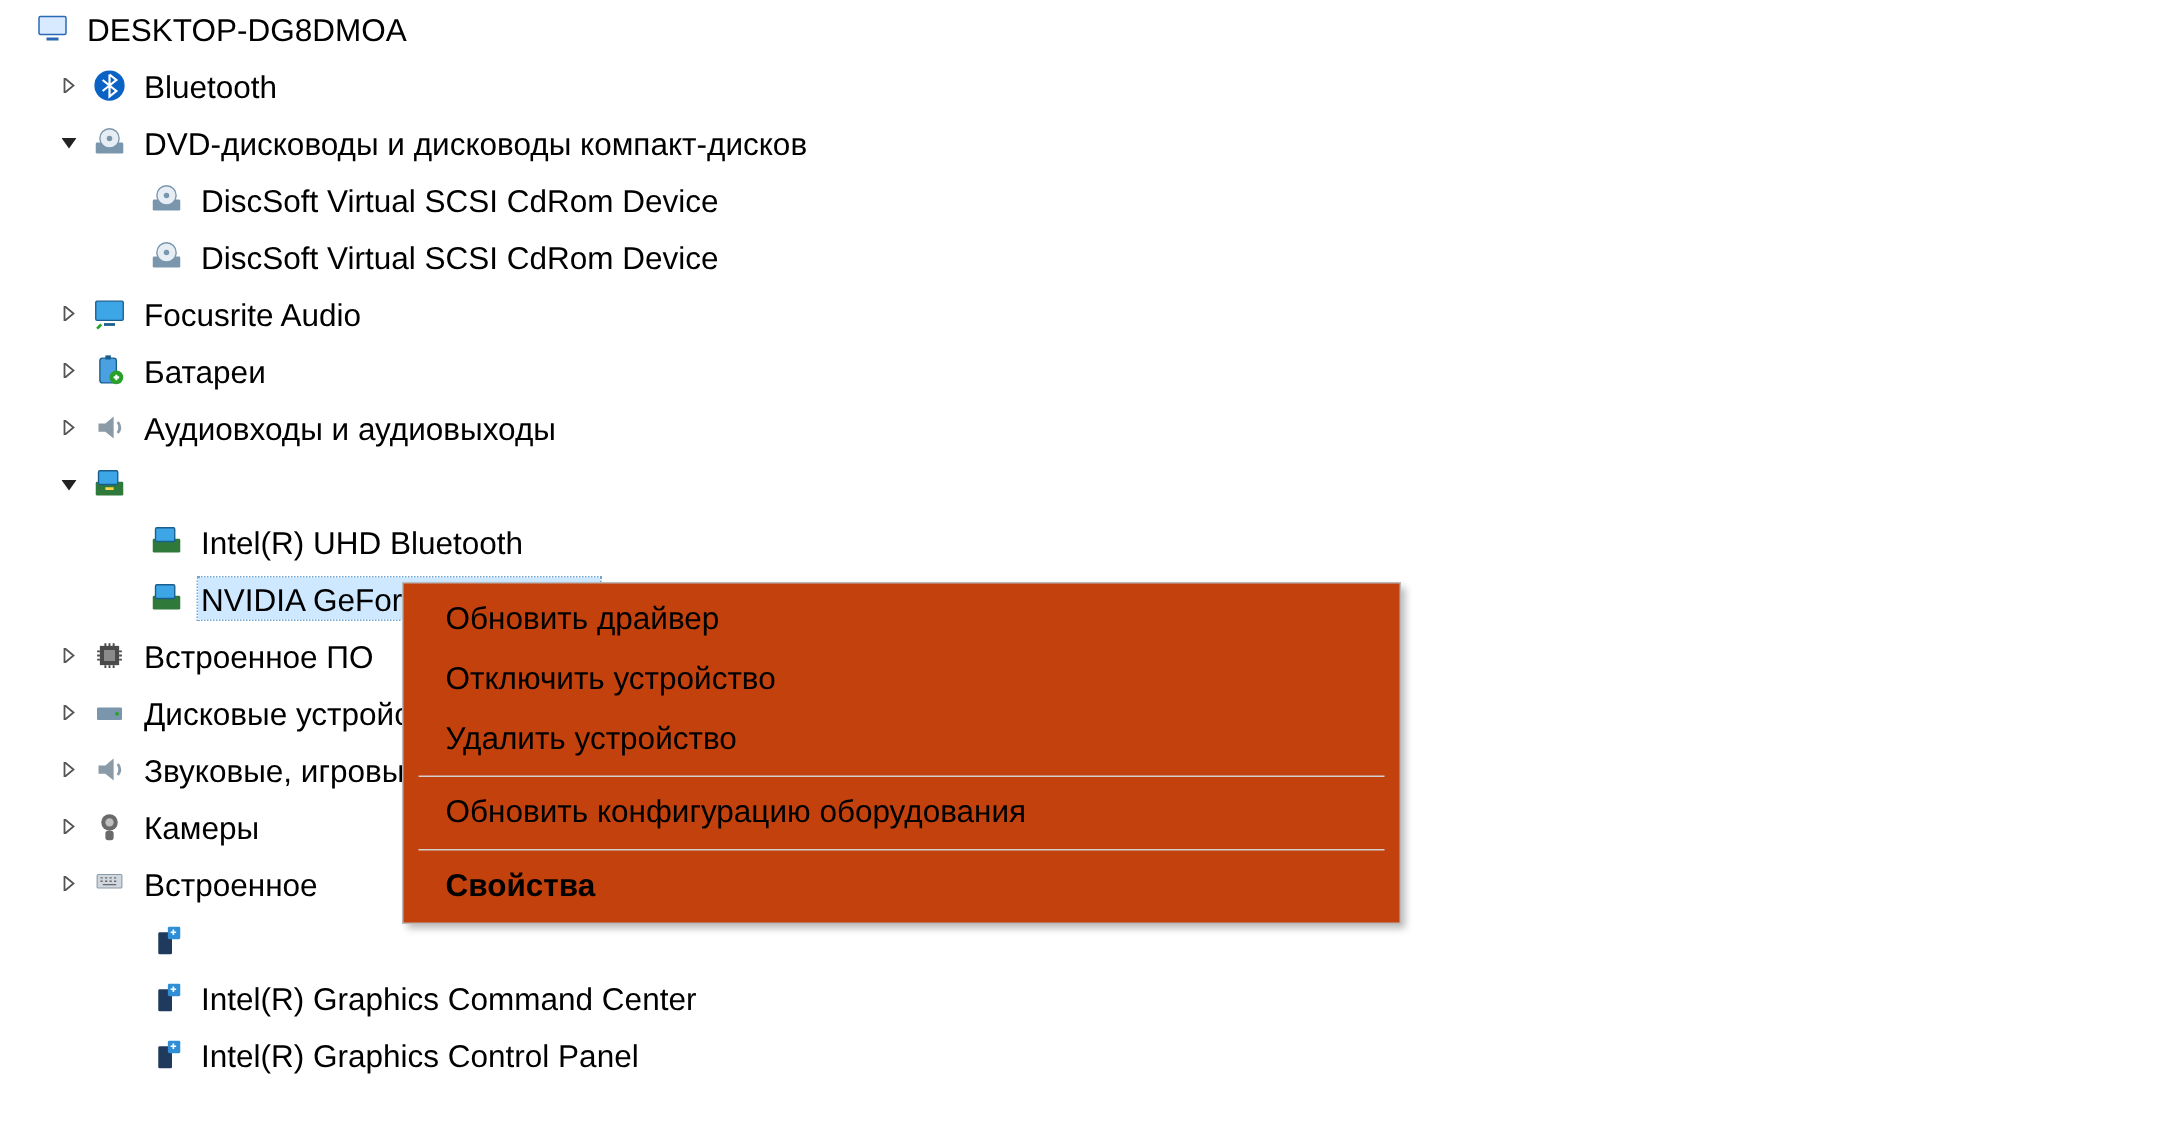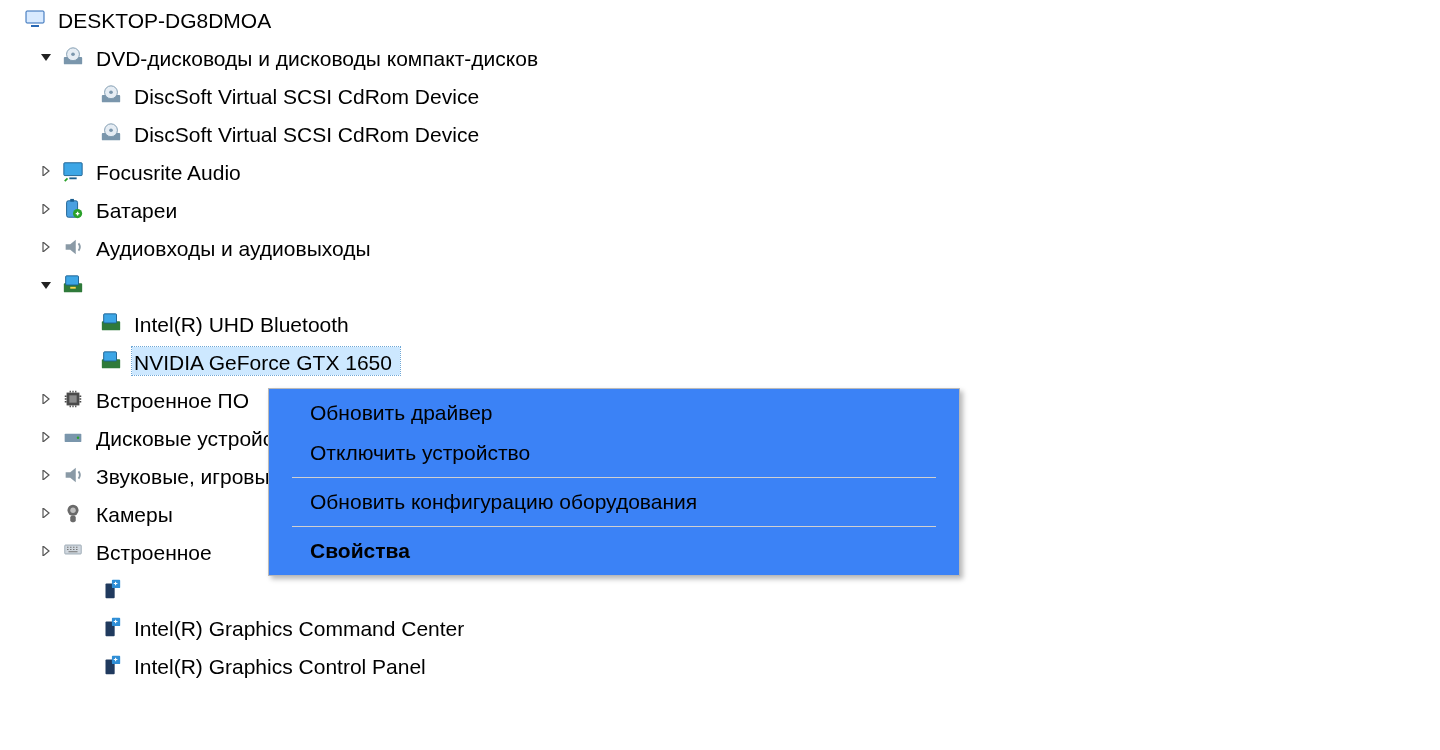--- a/index.html
+++ b/index.html
@@ -55,24 +55,24 @@
   .label-wrap {
     display: inline-flex;
     align-items: flex-end;
     height: 28px;
     padding: 0 2px;
   }
 
   
   .context-menu {
     position: absolute;
-    background: #3b82f6;
+    background: #c2410c;
     border: 1px solid #b9b9b9;
     box-shadow: 3px 3px 5px rgba(0,0,0,0.28);
-    padding: 4px 15px;
+    padding: 4px 2px;
     z-index: 10;
     font-size: 21px;
   }
   .context-menu .mi {
     padding: 6px 80px 6px 26px;
     line-height: 28px;
     white-space: nowrap;
     color: #000;
   }
   .context-menu .mi.bold { font-weight: 700; }
@@ -99,20 +99,37 @@
       <svg viewBox="0 0 24 24" width="24" height="24">
           <rect x="3" y="4" width="18" height="12" rx="1" fill="#d8eaff" stroke="#2a69b5"></rect>
           <rect x="8" y="18" width="8" height="2" fill="#2a69b5"></rect>
         </svg>
     </span>
     <span class="label-wrap">
         <span class="label">DESKTOP-DG8DMOA</span>
       </span>
   </div>
 
+  <div class="row">
+    <span class="spacer ind1"></span>
+    <span class="chev">
+        <svg width="10" height="10" viewBox="0 0 10 10">
+          <path d="M2 0 L8 5 L2 10 Z" fill="none" stroke="#555" stroke-width="1.2"></path>
+        </svg>
+      </span>
+    <span class="icon">
+      <svg viewBox="0 0 24 24" width="22" height="22">
+          <circle cx="12" cy="12" r="11" fill="#0a62c4"></circle>
+          <path d="M12 4 L17 8 L12 12 L17 16 L12 20 V4 M7 8 L17 16 M7 16 L17 8" stroke="#fff" stroke-width="1.6" fill="none"></path>
+        </svg>
+    </span>
+    <span class="label-wrap">
+        <span class="label">Bluetooth</span>
+      </span>
+  </div>
 
   <div class="row">
     <span class="spacer ind1"></span>
     <span class="chev">
         <svg width="10" height="10" viewBox="0 0 10 10">
           <path d="M0 2 L10 2 L5 9 Z" fill="#222"></path>
         </svg>
       </span>
     <span class="icon">
       <svg viewBox="0 0 24 24" width="24" height="22">
@@ -388,19 +405,20 @@
         </svg>
     </span>
     <span class="label-wrap">
         <span class="label">Intel(R) Graphics Control Panel</span>
       </span>
   </div>
 
   <div class="context-menu" style="left:268px;top:388px;width:660px;">
     <div class="mi">Обновить драйвер</div>
     <div class="mi">Отключить устройство</div>
+    <div class="mi">Удалить устройство</div>
     <div class="sep"></div>
     <div class="mi">Обновить конфигурацию оборудования</div>
     <div class="sep"></div>
     <div class="mi bold">Свойства</div>
   </div>
 
 </div>
 
 </body></html>

